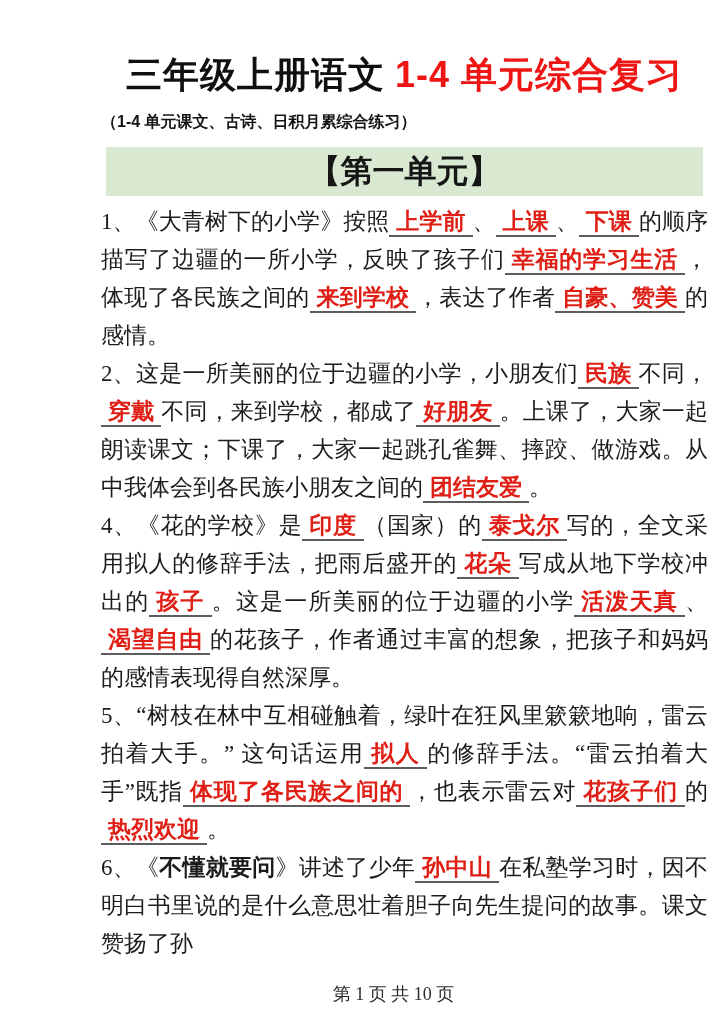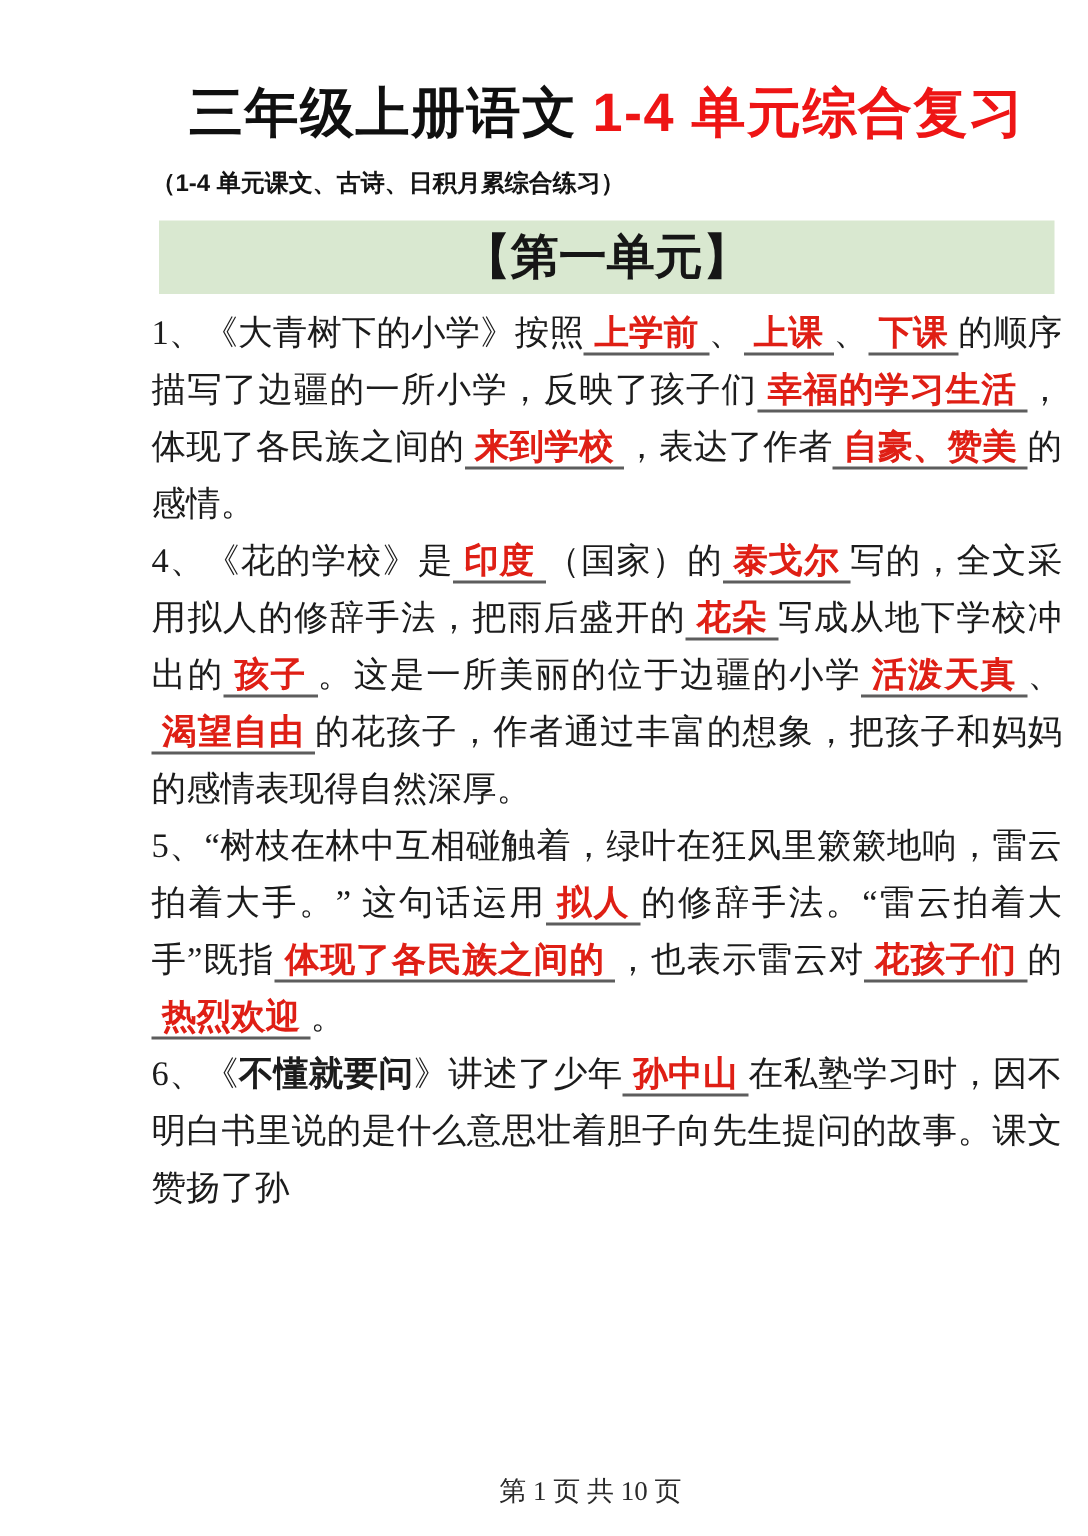--- a/index.html
+++ b/index.html
@@ -80,20 +80,21 @@
 <div class="page">
 
   <h1 class="title"><span>三年级上册语文</span><span class="red">1-4 单元综合复习</span></h1>
 
   <div class="subtitle">（1-4 单元课文、古诗、日积月累综合练习）</div>
 
   <div class="banner">【第一单元】</div>
 
   <main class="content">
       <p class="para"><span>1、《大青树下的小学》按照</span><span class="blank">上学前</span><span>、</span><span class="blank">上课</span><span>、</span><span class="blank">下课</span><span>的顺序描写了边疆的一所小学，反映了孩子们</span><span class="blank">幸福的学习生活</span><span>，体现了各民族之间的</span><span class="blank">来到学校</span><span>，表达了作者</span><span class="blank">自豪、赞美</span><span>的感情。</span></p>
+      <p class="para"><span>2、这是一所美丽的位于边疆的小学，小朋友们</span><span class="blank">民族</span><span>不同，</span><span class="blank">穿戴</span><span>不同，来到学校，都成了</span><span class="blank">好朋友</span><span>。上课了，大家一起朗读课文；下课了，大家一起跳孔雀舞、摔跤、做游戏。从中我体会到各民族小朋友之间的</span><span class="blank">团结友爱</span><span>。</span></p>
       <p class="para"><span>4、《花的学校》是</span><span class="blank">印度</span><span>（国家）的</span><span class="blank">泰戈尔</span><span>写的，全文采用拟人的修辞手法，把雨后盛开的</span><span class="blank">花朵</span><span>写成从地下学校冲出的</span><span class="blank">孩子</span><span>。这是一所美丽的位于边疆的小学</span><span class="blank">活泼天真</span><span>、</span><span class="blank">渴望自由</span><span>的花孩子，作者通过丰富的想象，把孩子和妈妈的感情表现得自然深厚。</span></p>
       <p class="para"><span>5、“树枝在林中互相碰触着，绿叶在狂风里簌簌地响，雷云拍着大手。” 这句话运用</span><span class="blank">拟人</span><span>的修辞手法。“雷云拍着大手”既指</span><span class="blank">体现了各民族之间的</span><span>，也表示雷云对</span><span class="blank">花孩子们</span><span>的</span><span class="blank">热烈欢迎</span><span>。</span></p>
       <p class="para"><span>6、《</span><span class="bold">不懂就要问</span><span>》讲述了少年</span><span class="blank">孙中山</span><span>在私塾学习时，因不明白书里说的是什么意思壮着胆子向先生提问的故事。课文赞扬了孙</span></p>
     </main>
 
   <div class="footer">第 1 页 共 10 页</div>
 
 </div>
 
 </body></html>

